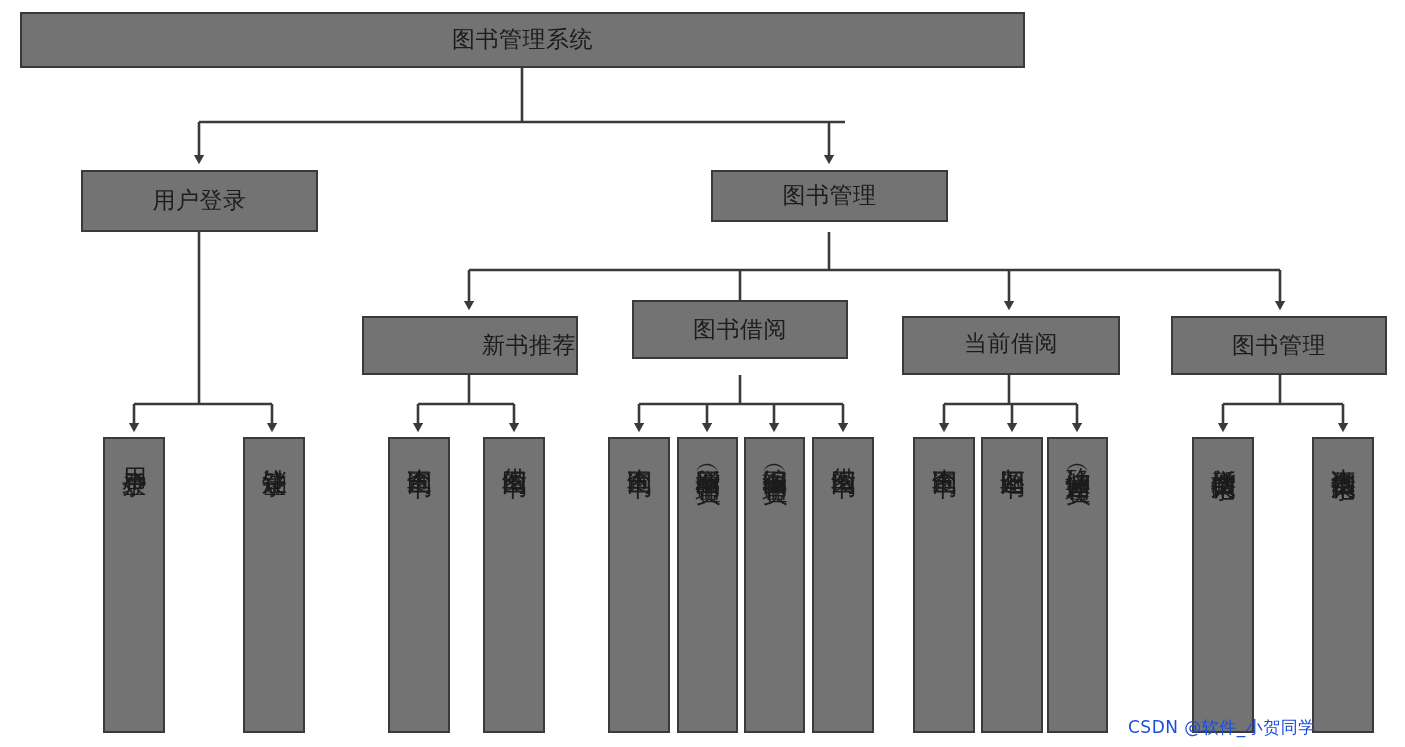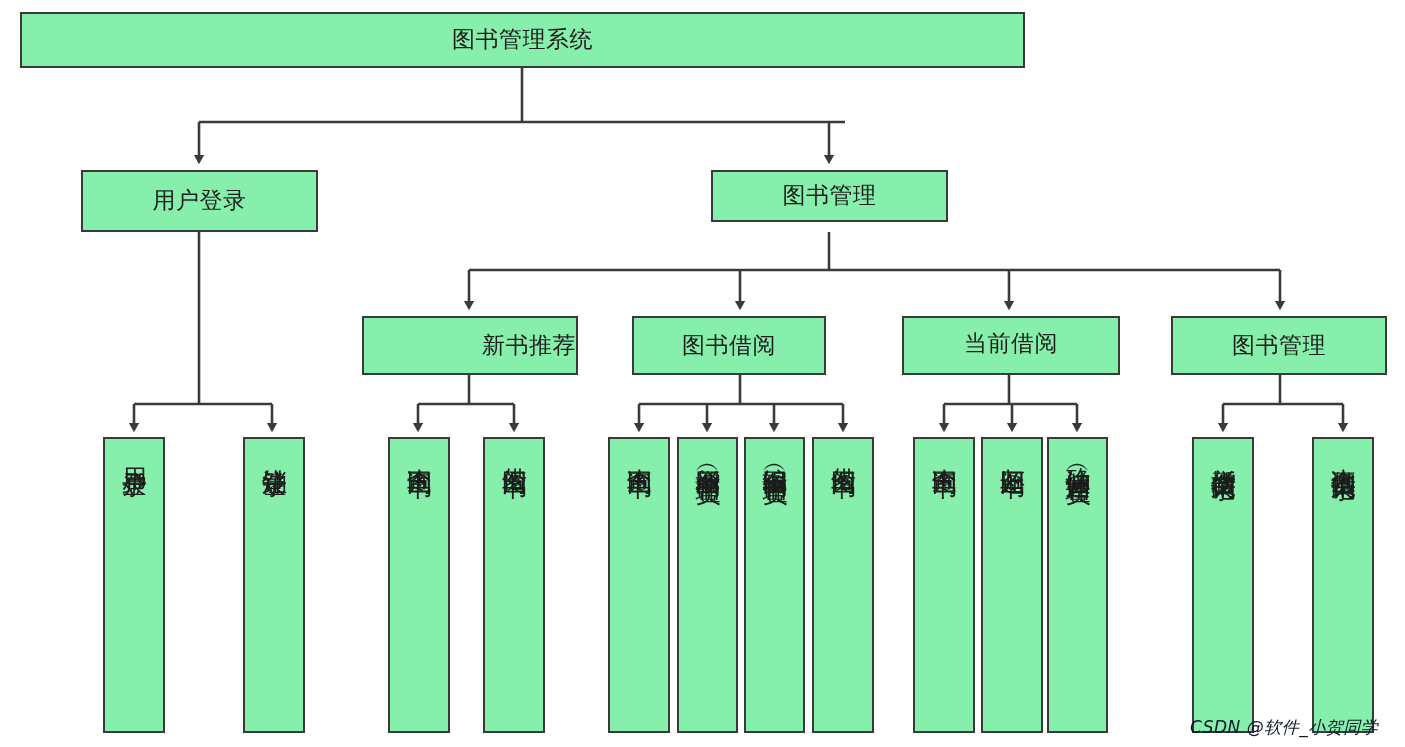--- a/index.html
+++ b/index.html
@@ -22,21 +22,21 @@
     left: 0;
     top: 0;
     width: 1405px;
     height: 747px;
     pointer-events: none;
   }
   .node {
     position: absolute;
     box-sizing: border-box;
     border: 2.5px solid #3a3a3a;
-    background: #86efac;
+    background: #737373;
     display: flex;
     align-items: center;
     justify-content: center;
     color: #1c1c1c;
   }
   .node-h {
     font-size: 23px;
     letter-spacing: 0.5px;
     line-height: 1.1;
     white-space: nowrap;
@@ -53,27 +53,26 @@
     writing-mode: vertical-rl;
     text-orientation: upright;
     font-size: 25px;
     line-height: 1.12;
     letter-spacing: 2px;
     white-space: nowrap;
     color: #1c1c1c;
   }
   .watermark {
     position: absolute;
-    left: 1190px;
+    left: 1128px;
     top: 716px;
     font-size: 17px;
-    color: #0f172a;
+    color: #1d4ed8;
     white-space: nowrap;
     letter-spacing: 0.5px;
-    font-style: italic;
   }
 </style>
 </head>
 <body>
 
 <div id="canvas">
 
   <svg id="edges" viewBox="0 0 1405 747" xmlns="http://www.w3.org/2000/svg">
     <defs>
       <marker id="arrow" markerWidth="10" markerHeight="11" refX="1.2" refY="5.2" orient="auto" markerUnits="userSpaceOnUse">
@@ -133,21 +132,21 @@
         <span>用户登录</span>
       </div>
       <div class="node node-h" style="left: 711px; top: 170px; width: 237px; height: 52px;">
         <span>图书管理</span>
       </div>
     </div>
   <div id="level3-layer">
       <div class="node node-h" style="left: 362px; top: 316px; width: 216px; height: 59px; justify-content: flex-end;">
         <span>新书推荐</span>
       </div>
-      <div class="node node-h" style="left: 632px; top: 316px; width: 194px; height: 59px;">
+      <div class="node node-h" style="left: 632px; top: 300px; width: 216px; height: 59px;">
         <span>图书借阅</span>
       </div>
       <div class="node node-h" style="left: 902px; top: 316px; width: 218px; height: 59px; font-family: Liberation Mono, monospace;">
         <span>当前借阅</span>
       </div>
       <div class="node node-h" style="left: 1171px; top: 316px; width: 216px; height: 59px;">
         <span>图书管理</span>
       </div>
     </div>
   <div id="leaves-layer">

